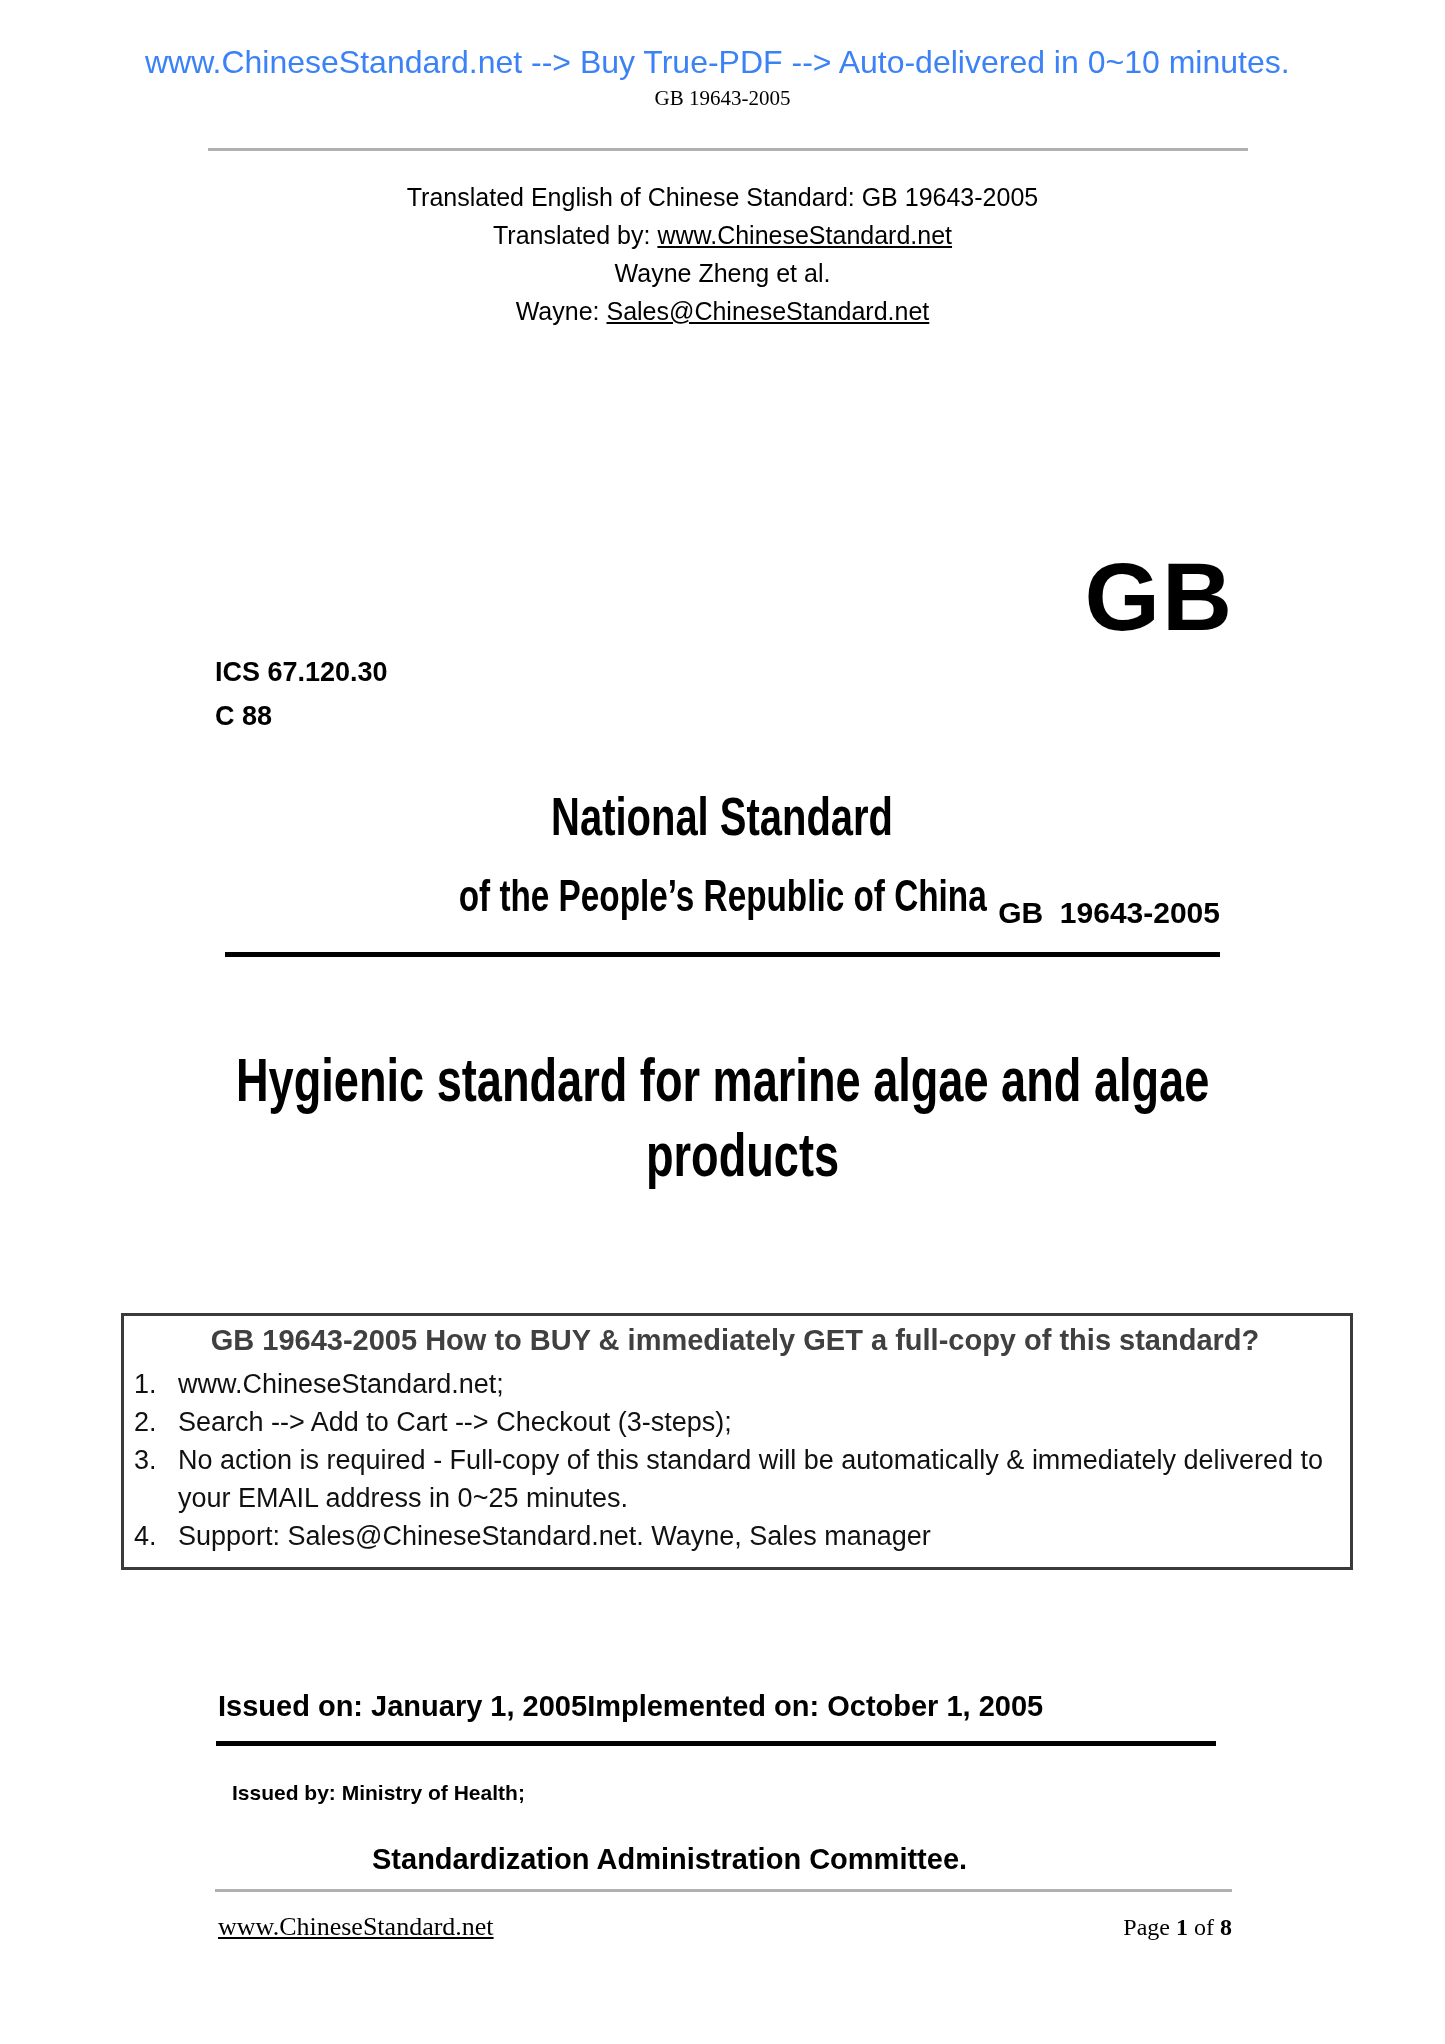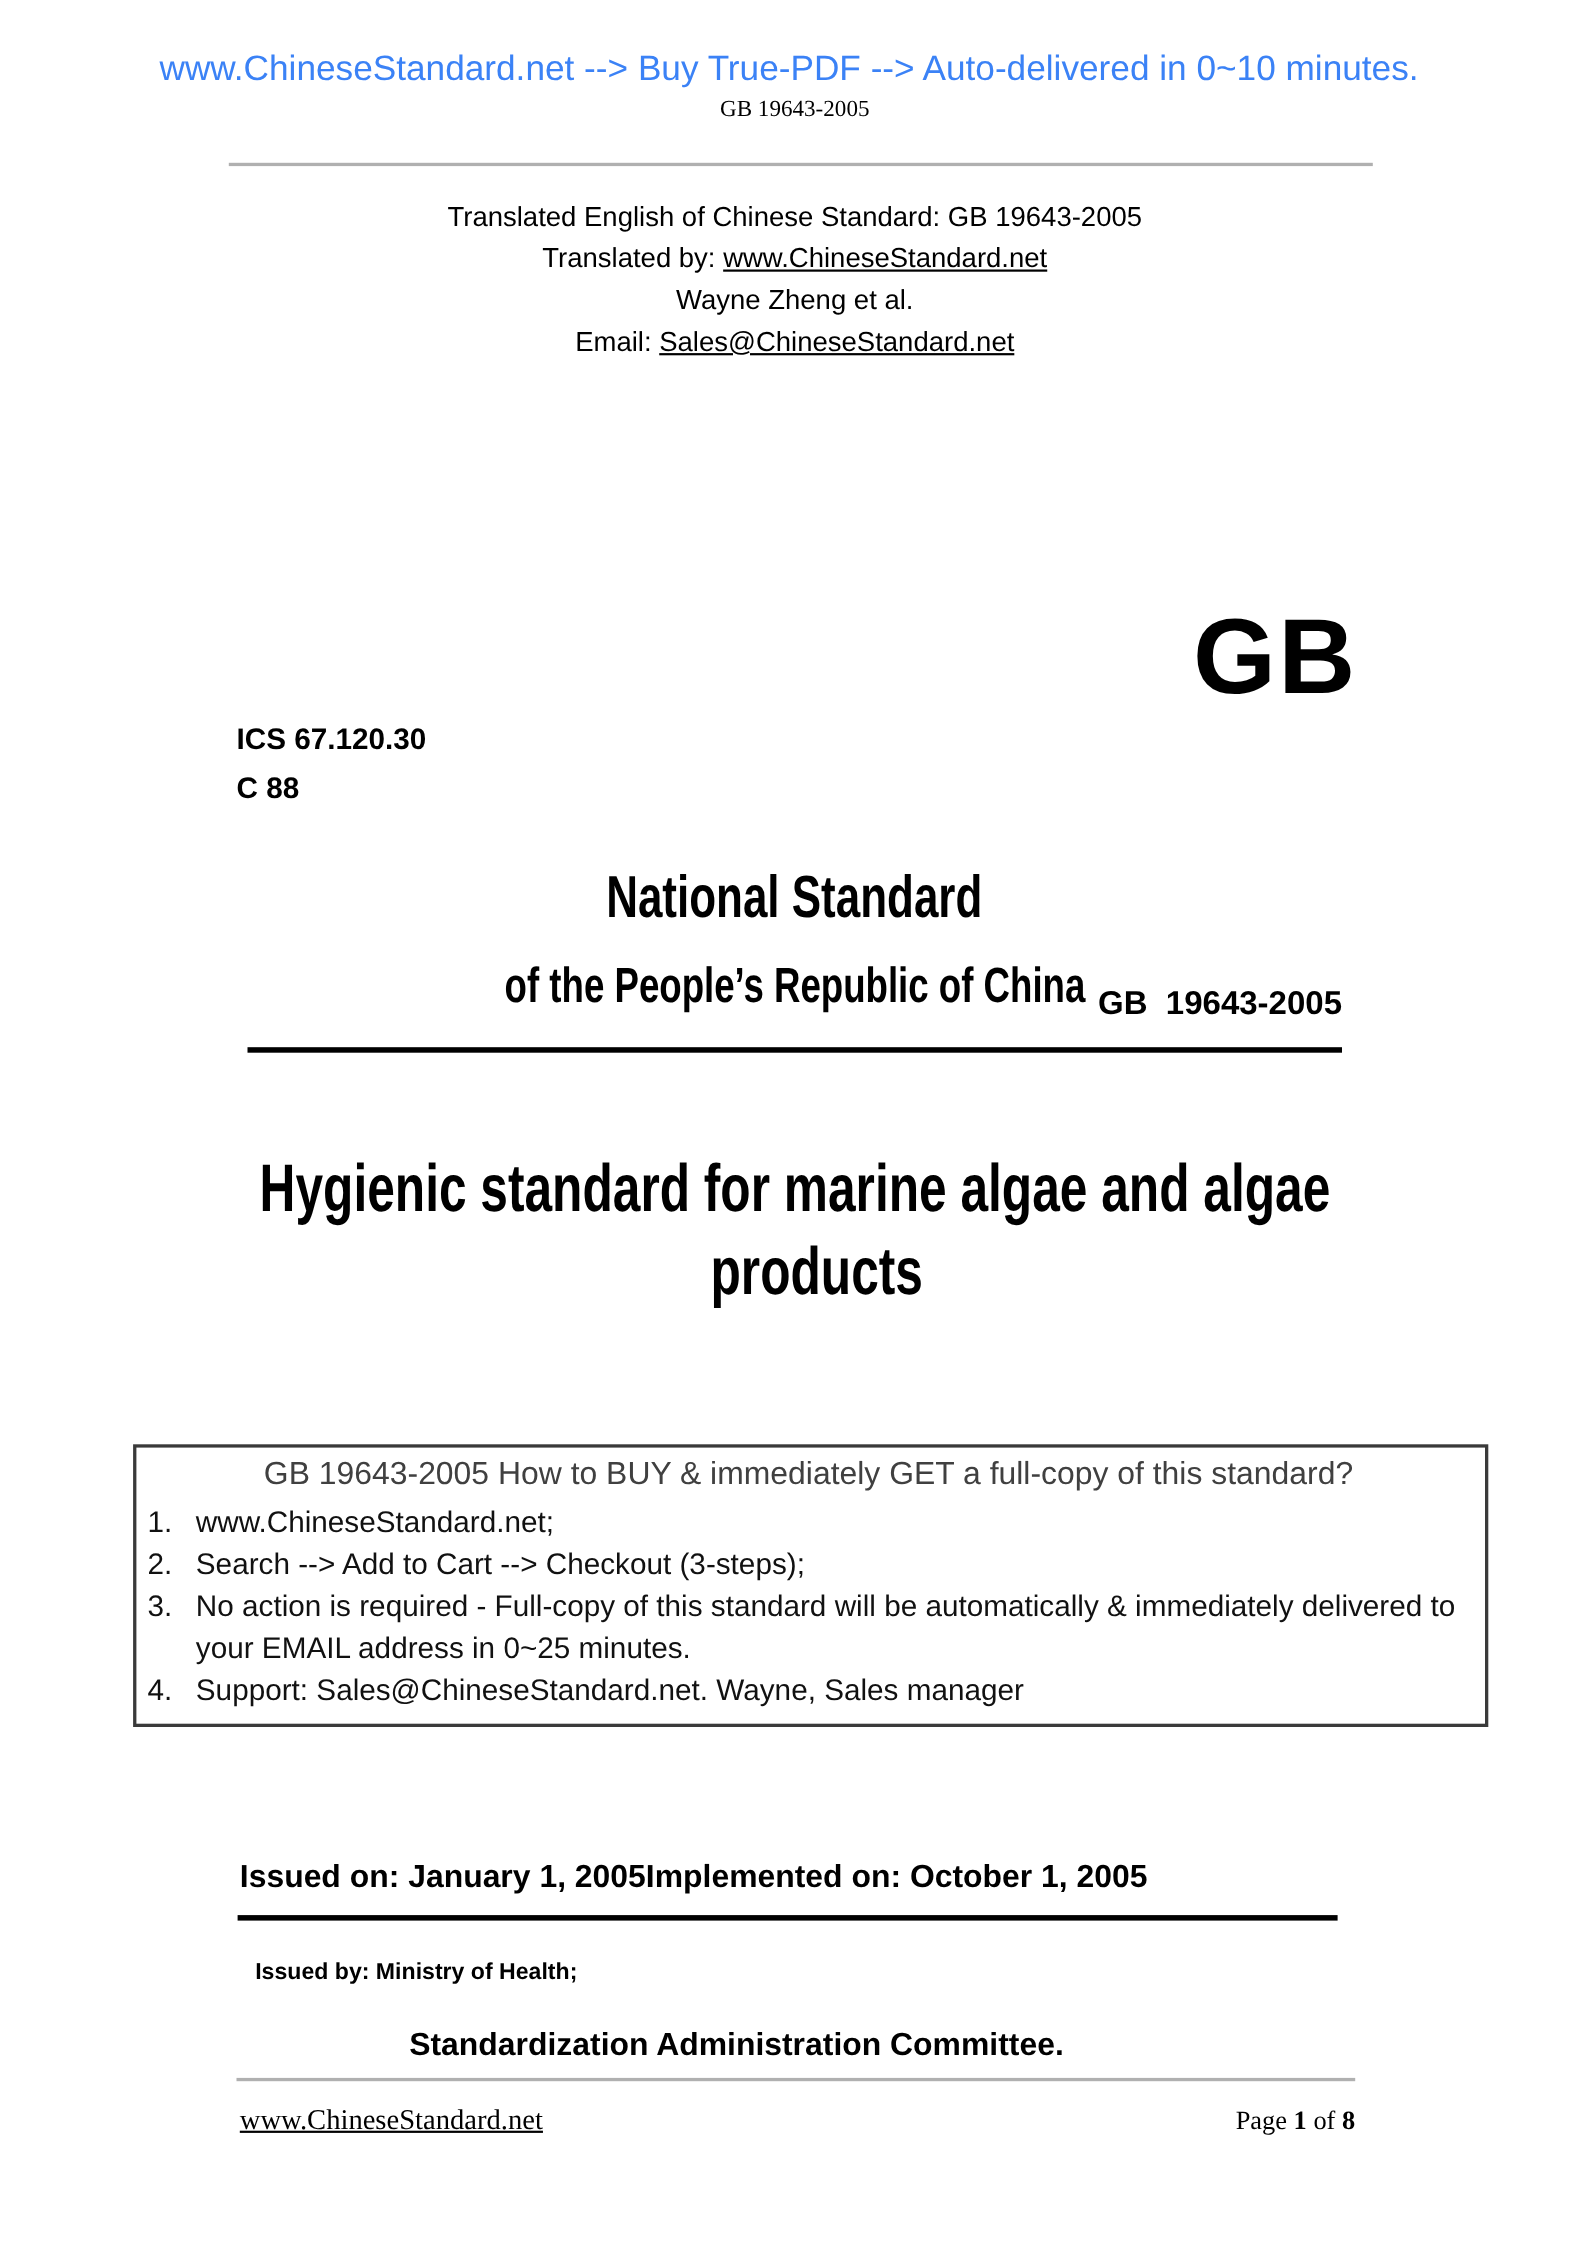--- a/index.html
+++ b/index.html
@@ -69,21 +69,21 @@
   
   .buy-box {
     left: 121px; top: 1313px; width: 1232px;
     box-sizing: border-box;
     border: 3px solid #3a3a3a;
     padding: 6px 10px 12px 6px;
     background: #fff;
   }
   .box-heading {
     text-align: center;
-    font-size: 29px; font-weight: normal; color: #404040;
+    font-size: 29px; font-weight: bold; color: #404040;
     margin: 2px 0 8px 0;
   }
   .box-list { font-size: 27px; line-height: 38px; color: #111; }
   .box-item { display: flex; align-items: flex-start; }
   .box-item .num { flex: 0 0 44px; padding-left: 4px; }
   .box-item .txt { flex: 1 1 auto; }
 
   
   .issued-row {
     left: 218px; top: 1690px; width: 1000px;
@@ -111,21 +111,21 @@
 <div class="abs tagline">www.ChineseStandard.net --&gt; Buy True-PDF --&gt; Auto-delivered in 0~10 minutes.</div>
 
 <div class="abs doc-code">GB 19643-2005</div>
 
 <div class="abs rule rule-top"></div>
 
 <div class="abs trans-block">
   <div>Translated English of Chinese Standard: GB 19643-2005</div>
   <div><span>Translated by: </span><span class="doc-link">www.ChineseStandard.net</span></div>
   <div>Wayne Zheng et al.</div>
-  <div><span>Email: </span><span class="doc-link">Sales@ChineseStandard.net</span></div>
+  <div><span>Wayne: </span><span class="doc-link">Sales@ChineseStandard.net</span></div>
 </div>
 
 <div class="abs gb-logo">GB</div>
 
 <div class="abs ics-block">
   <div>ICS 67.120.30</div>
   <div>C 88</div>
 </div>
 
 <div class="abs center-line nat-1"><span class="condensed">National Standard</span></div>

